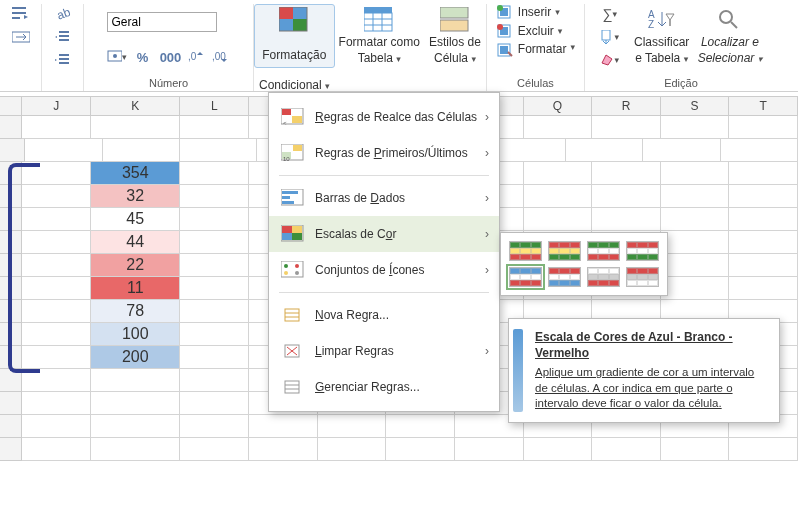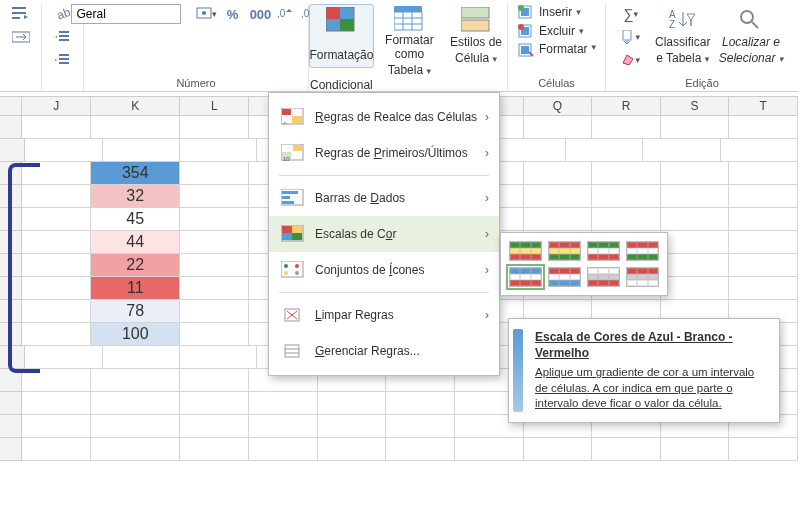--- a/index.html
+++ b/index.html
@@ -185,21 +185,21 @@
               <rect x="4" y="5" width="10" height="2" fill="#5b7aa8"></rect>
               <rect x="4" y="9" width="10" height="2" fill="#5b7aa8"></rect>
               <path d="M0 6 l2 1 l-2 1 z" fill="#5b7aa8"></path>
             </svg>
           </span>
       </div>
     </div>
   </div>
 
   <div class="ribbon-group" style="min-width:170px">
-    <div class="group-body" style="flex-direction:row;gap:15px;">
+    <div class="group-body" style="flex-direction:column;gap:15px;margin-top:8px;">
       <input class="num-input" value="Geral" style="">
       <div style="display:flex;gap:4px;">
         <span class="small-icon">
             <svg width="18" height="16">
               <rect x="1" y="2" width="14" height="10" fill="none" stroke="#5b7aa8"></rect>
               <circle cx="8" cy="7" r="2" fill="#5b7aa8"></circle>
             </svg>
             <span class="chev">▾</span>
           </span>
         <span class="small-icon" style="font-size:13px;color:#5b7aa8;font-weight:600;width:24px">%</span>
@@ -497,20 +497,21 @@
         <div class="cell"></div>
         <div class="cell"></div>
         <div class="cell"></div>
         <div class="cell"></div>
         <div class="cell"></div>
         <div class="cell"></div>
       </div>
       <div class="grid-row">
         <div class="row-hdr"></div>
         <div class="cell"></div>
+        <div class="cell" style="background: rgb(174, 201, 230); font-size: 16px; width: 112px;">200</div>
         <div class="cell"></div>
         <div class="cell"></div>
         <div class="cell"></div>
         <div class="cell"></div>
         <div class="cell"></div>
         <div class="cell"></div>
         <div class="cell"></div>
         <div class="cell"></div>
         <div class="cell"></div>
       </div>
@@ -635,20 +636,30 @@
           <circle cx="16" cy="12" r="2" fill="#999"></circle>
         </svg>
       </span>
     <span>Conjuntos de <u class="access">Í</u>cones</span>
     <span class="dd-arrow">›</span>
   </div>
   <div class="dd-sep"></div>
   <div class="dd-item">
     <span class="dd-icon">
         <svg width="20" height="16">
+          <rect x="2" y="2" width="14" height="12" fill="none" stroke="#d6a84a"></rect>
+          <line x1="2" y1="6" x2="16" y2="6" stroke="#d6a84a"></line>
+          <line x1="2" y1="10" x2="16" y2="10" stroke="#d6a84a"></line>
+        </svg>
+      </span>
+    <span><u class="access">N</u><span>ova Regra...</span></span>
+  </div>
+  <div class="dd-item">
+    <span class="dd-icon">
+        <svg width="20" height="16">
           <rect x="2" y="2" width="14" height="12" fill="none" stroke="#999"></rect>
           <path d="M4 4 l10 8 M14 4 l-10 8" stroke="#d94a4a"></path>
         </svg>
       </span>
     <span><u class="access">L</u>impar Regras</span>
     <span class="dd-arrow">›</span>
   </div>
   <div class="dd-item">
     <span class="dd-icon">
         <svg width="20" height="16">

